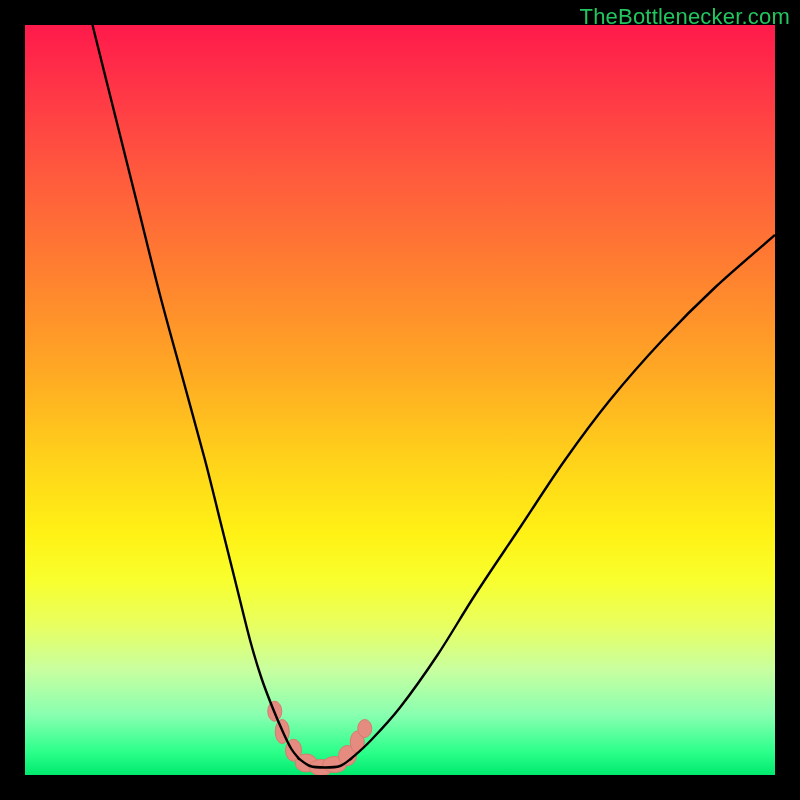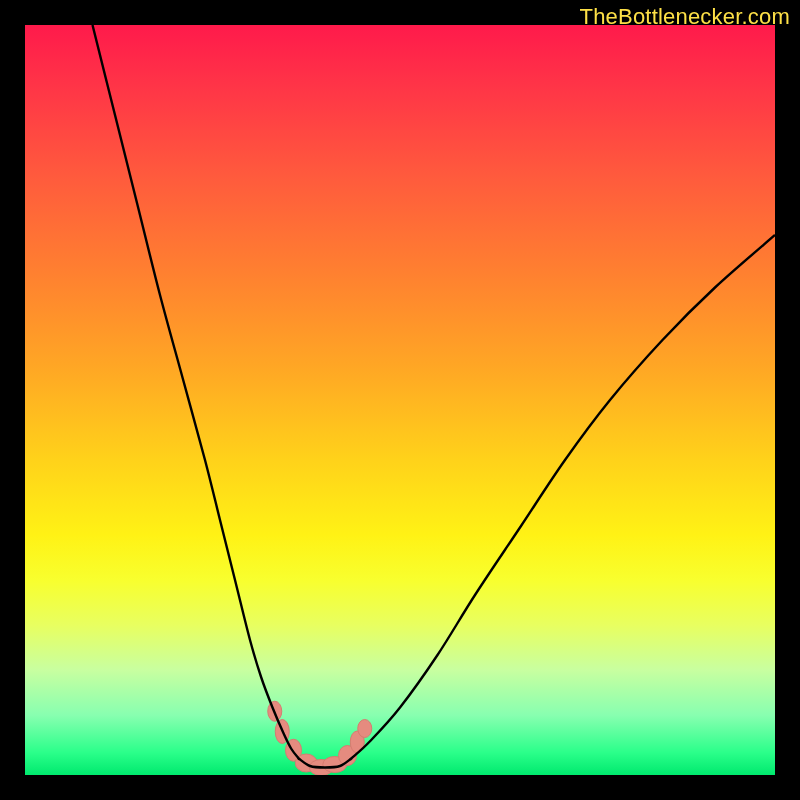--- a/index.html
+++ b/index.html
@@ -31,21 +31,21 @@
       #c8ffa0 86%,
       #88ffb0 92%,
       #2bff8a 97%,
       #00e96e 100%
     );
   }
   .watermark {
     position: absolute;
     top: 4px;
     right: 10px;
-    color: #fde047;
+    color: #22c55e;
     font-size: 22px;
     letter-spacing: 0.2px;
     font-weight: 400;
     user-select: none;
   }
   .svg-layer {
     position: absolute;
     left: 0;
     top: 0;
     width: 750px;

